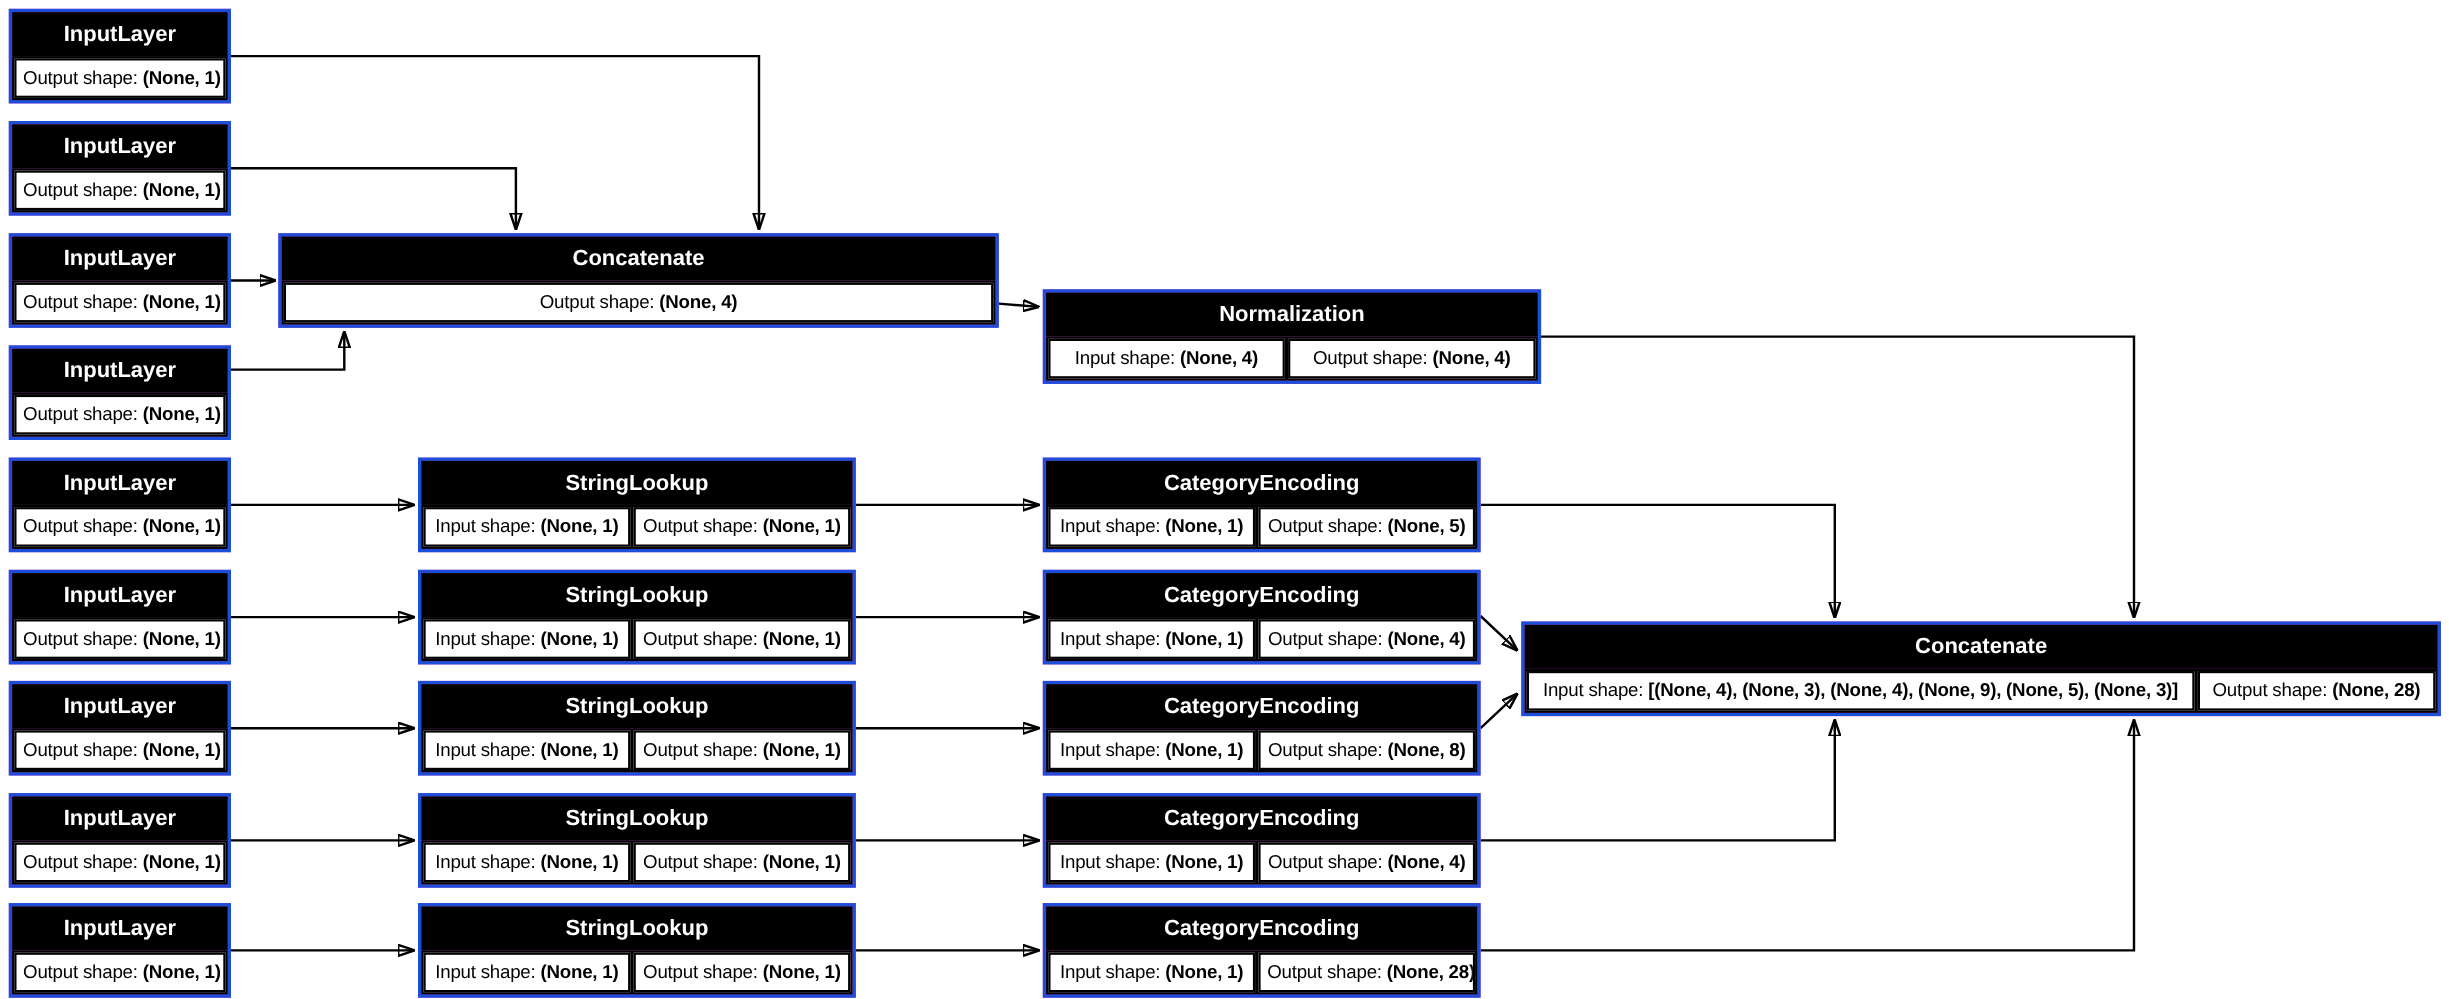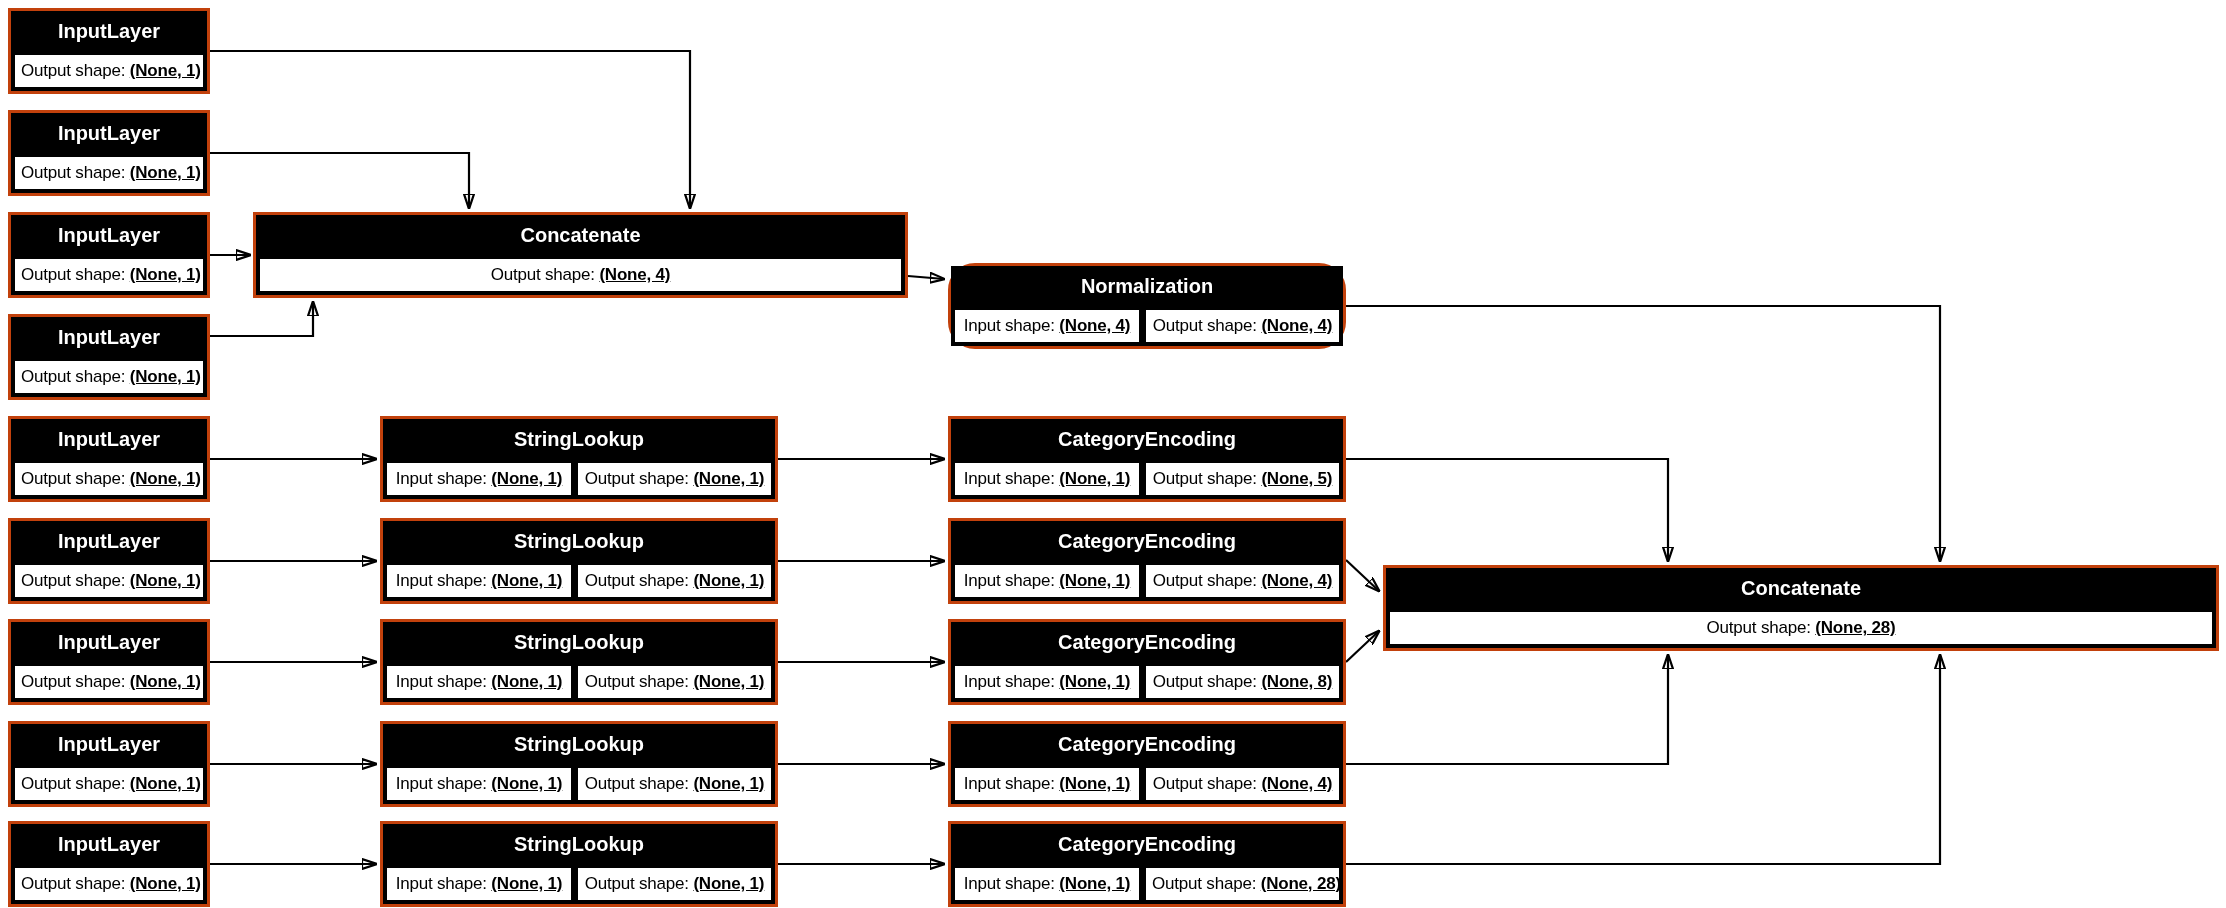--- a/index.html
+++ b/index.html
@@ -4,33 +4,33 @@
 <style>
   html,body{margin:0;padding:0;background:#ffffff;}
   .stage{
     position:relative;width:2226px;height:908px;background:#ffffff;
     font-family:"Liberation Sans",sans-serif;color:#000;overflow:hidden;
   }
   .edges{position:absolute;left:0;top:0;width:2226px;height:908px;z-index:0;}
   .edges path{fill:none;stroke:#000;stroke-width:2.2px;}
   .node{
     position:absolute;z-index:1;box-sizing:border-box;
-    border:3px solid #c2410c;background:#d946ef;
+    border:3px solid #1d4ed8;background:#d946ef;
   }
   .hd{
     background:#000;color:#fff;font-weight:bold;font-size:20px;
     height:40px;line-height:40px;text-align:center;white-space:nowrap;overflow:hidden;
   }
   .bd{display:flex;background:#000;padding:2px;gap:3px;height:36px;}
   .cell{
     box-sizing:border-box;background:#fff;border:2px solid #000;
     font-size:17px;line-height:32px;height:36px;text-align:center;
     white-space:nowrap;overflow:hidden;letter-spacing:-0.2px;padding:0 6px;
   }
-  .cell b{font-weight:bold;text-decoration:underline;}
+  .cell b{font-weight:bold;}
   .c-in{flex:0.95 1 0;}
   .c-out{flex:1 1 0;}
   .c-only{flex:1 1 0;}
   .concat1 .c-in{flex:2.05 1 0;}
   .concat2 .c-in{flex:2.95 1 0;}
 </style>
 </head>
 <body>
 
 <div class="stage">
@@ -119,21 +119,21 @@
       </div>
   </div>
 
   <div class="node concat1" style="left:253px;top:212px;width:655px;">
     <div class="hd">Concatenate</div>
     <div class="bd">
       <div class="cell c-out"><span>Output shape: </span><b>(None, 4)</b></div>
     </div>
   </div>
 
-  <div class="node" style="left:948px;top:263px;width:398px;border-radius:27px;">
+  <div class="node" style="left:948px;top:263px;width:453px;">
     <div class="hd">Normalization</div>
     <div class="bd">
       <div class="cell c-in"><span>Input shape: </span><b>(None, 4)</b></div>
       <div class="cell c-out"><span>Output shape: </span><b>(None, 4)</b></div>
     </div>
   </div>
 
   <div class="node" style="left:380px;top:416px;width:398px;">
     <div class="hd">StringLookup</div>
     <div class="bd">
@@ -202,17 +202,18 @@
     <div class="hd">CategoryEncoding</div>
     <div class="bd">
       <div class="cell c-in"><span>Input shape: </span><b>(None, 1)</b></div>
       <div class="cell c-out"><span>Output shape: </span><b>(None, 28)</b></div>
     </div>
   </div>
 
   <div class="node concat2" style="left:1383px;top:565px;width:836px;">
     <div class="hd">Concatenate</div>
     <div class="bd">
+      <div class="cell c-in"><span>Input shape: </span><b>[(None, 4), (None, 3), (None, 4), (None, 9), (None, 5), (None, 3)]</b></div>
       <div class="cell c-out"><span>Output shape: </span><b>(None, 28)</b></div>
     </div>
   </div>
 
 </div>
 
 </body></html>

